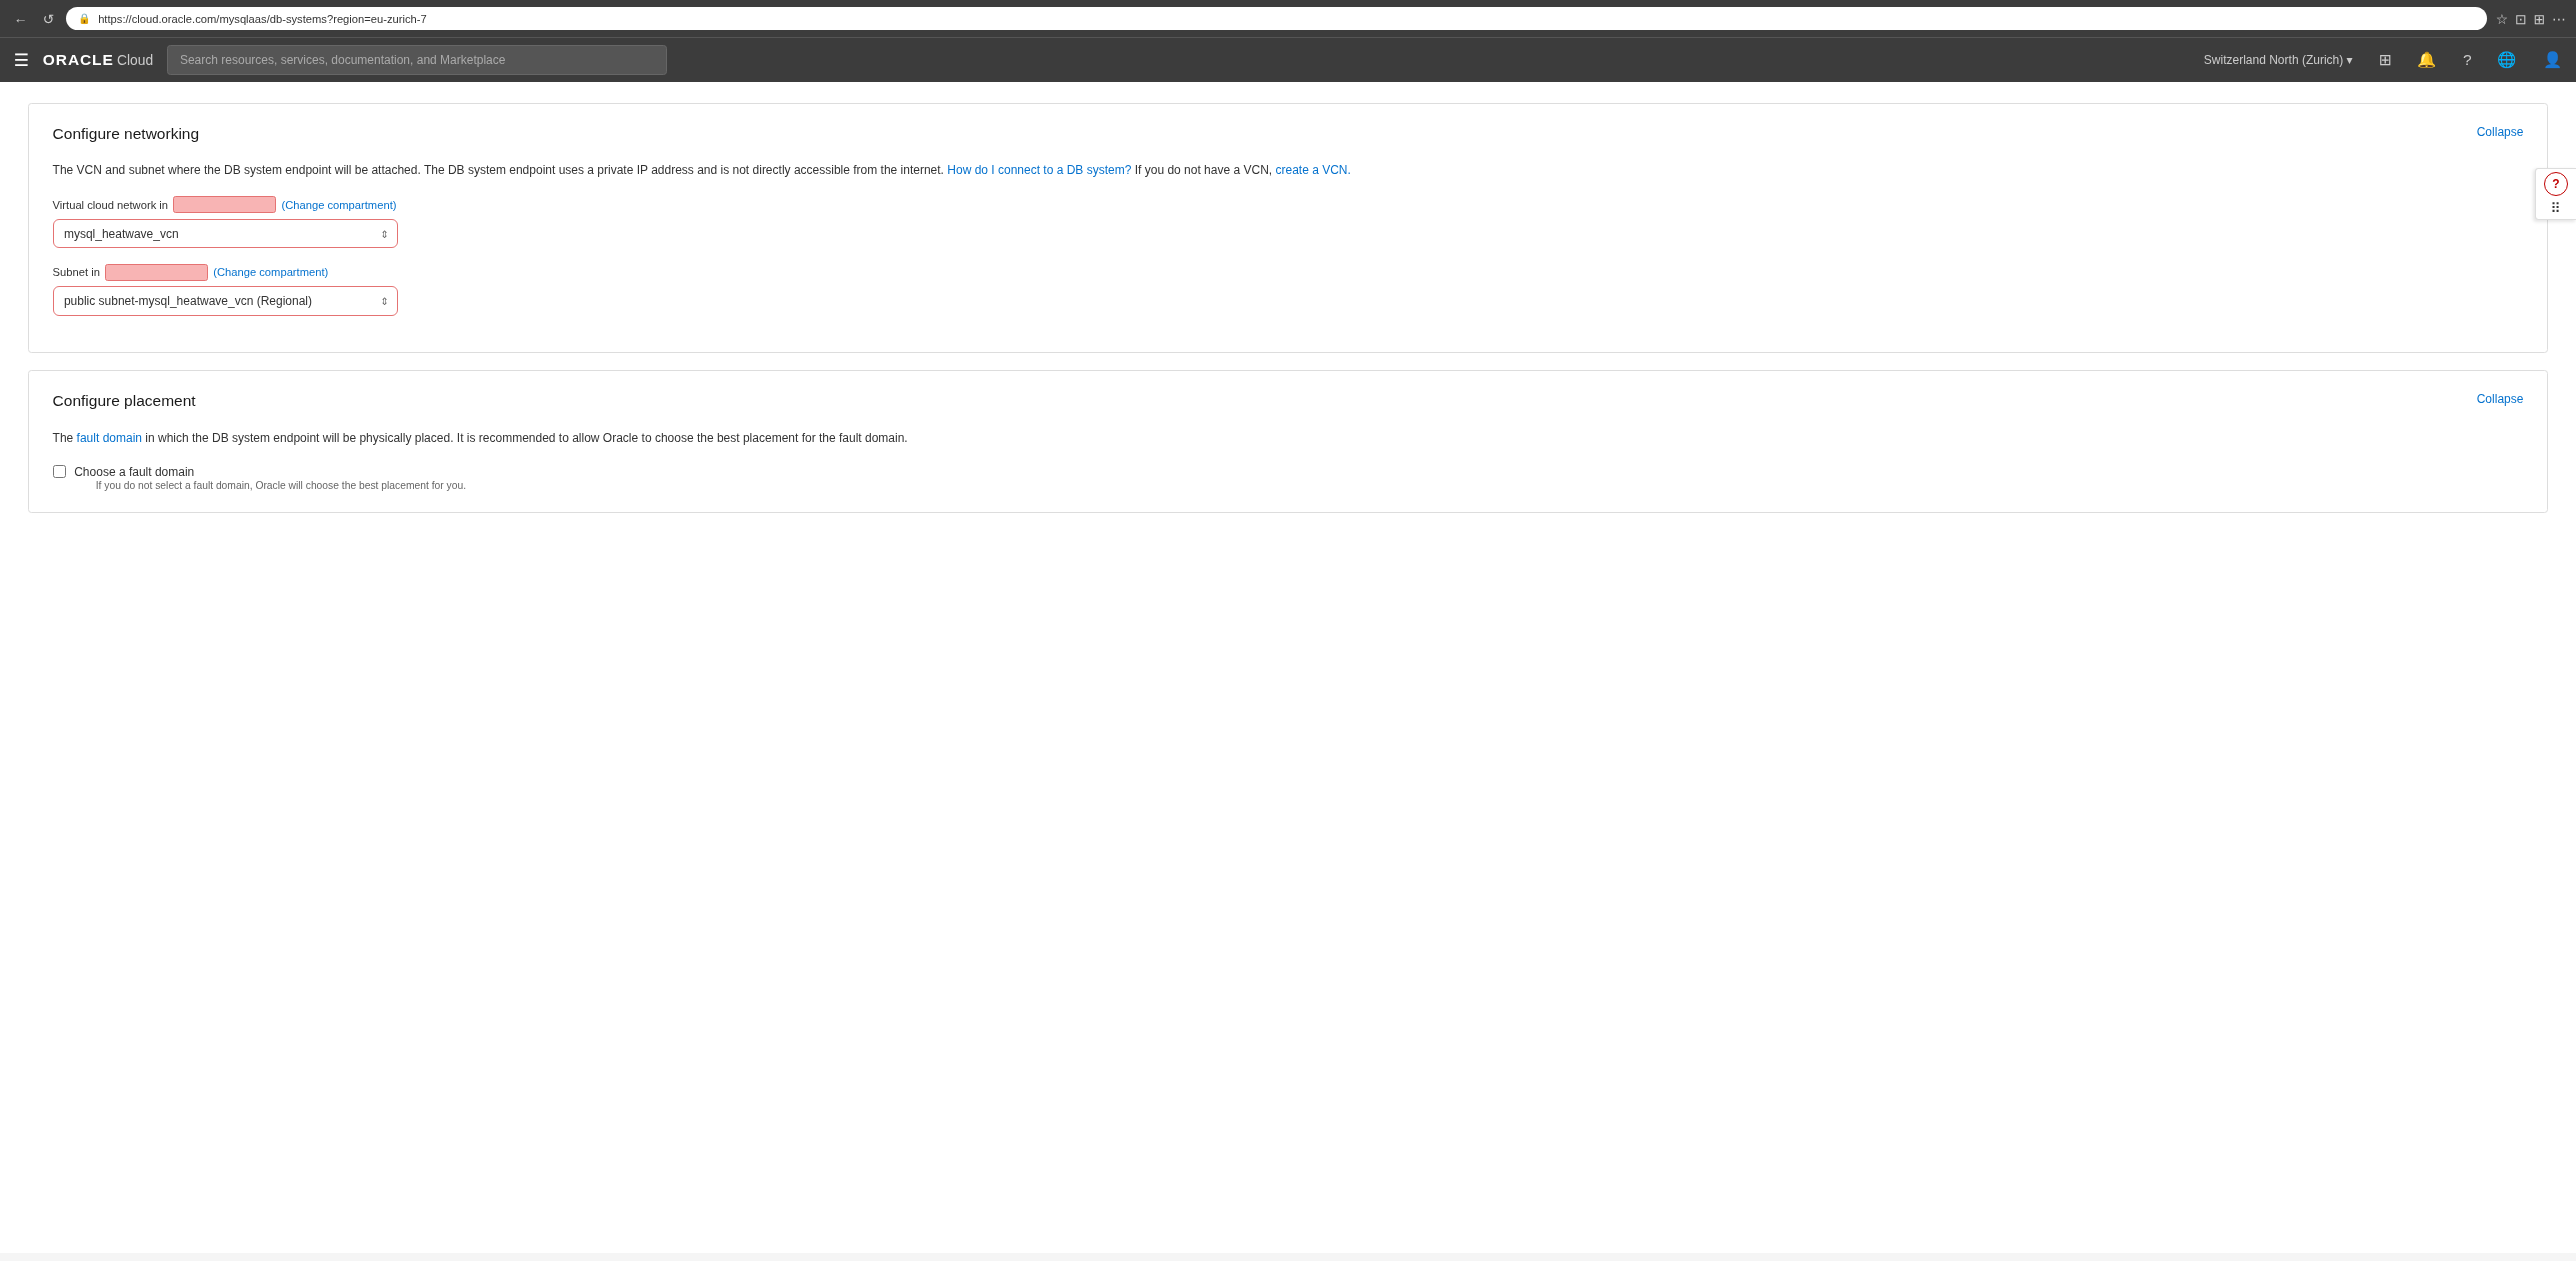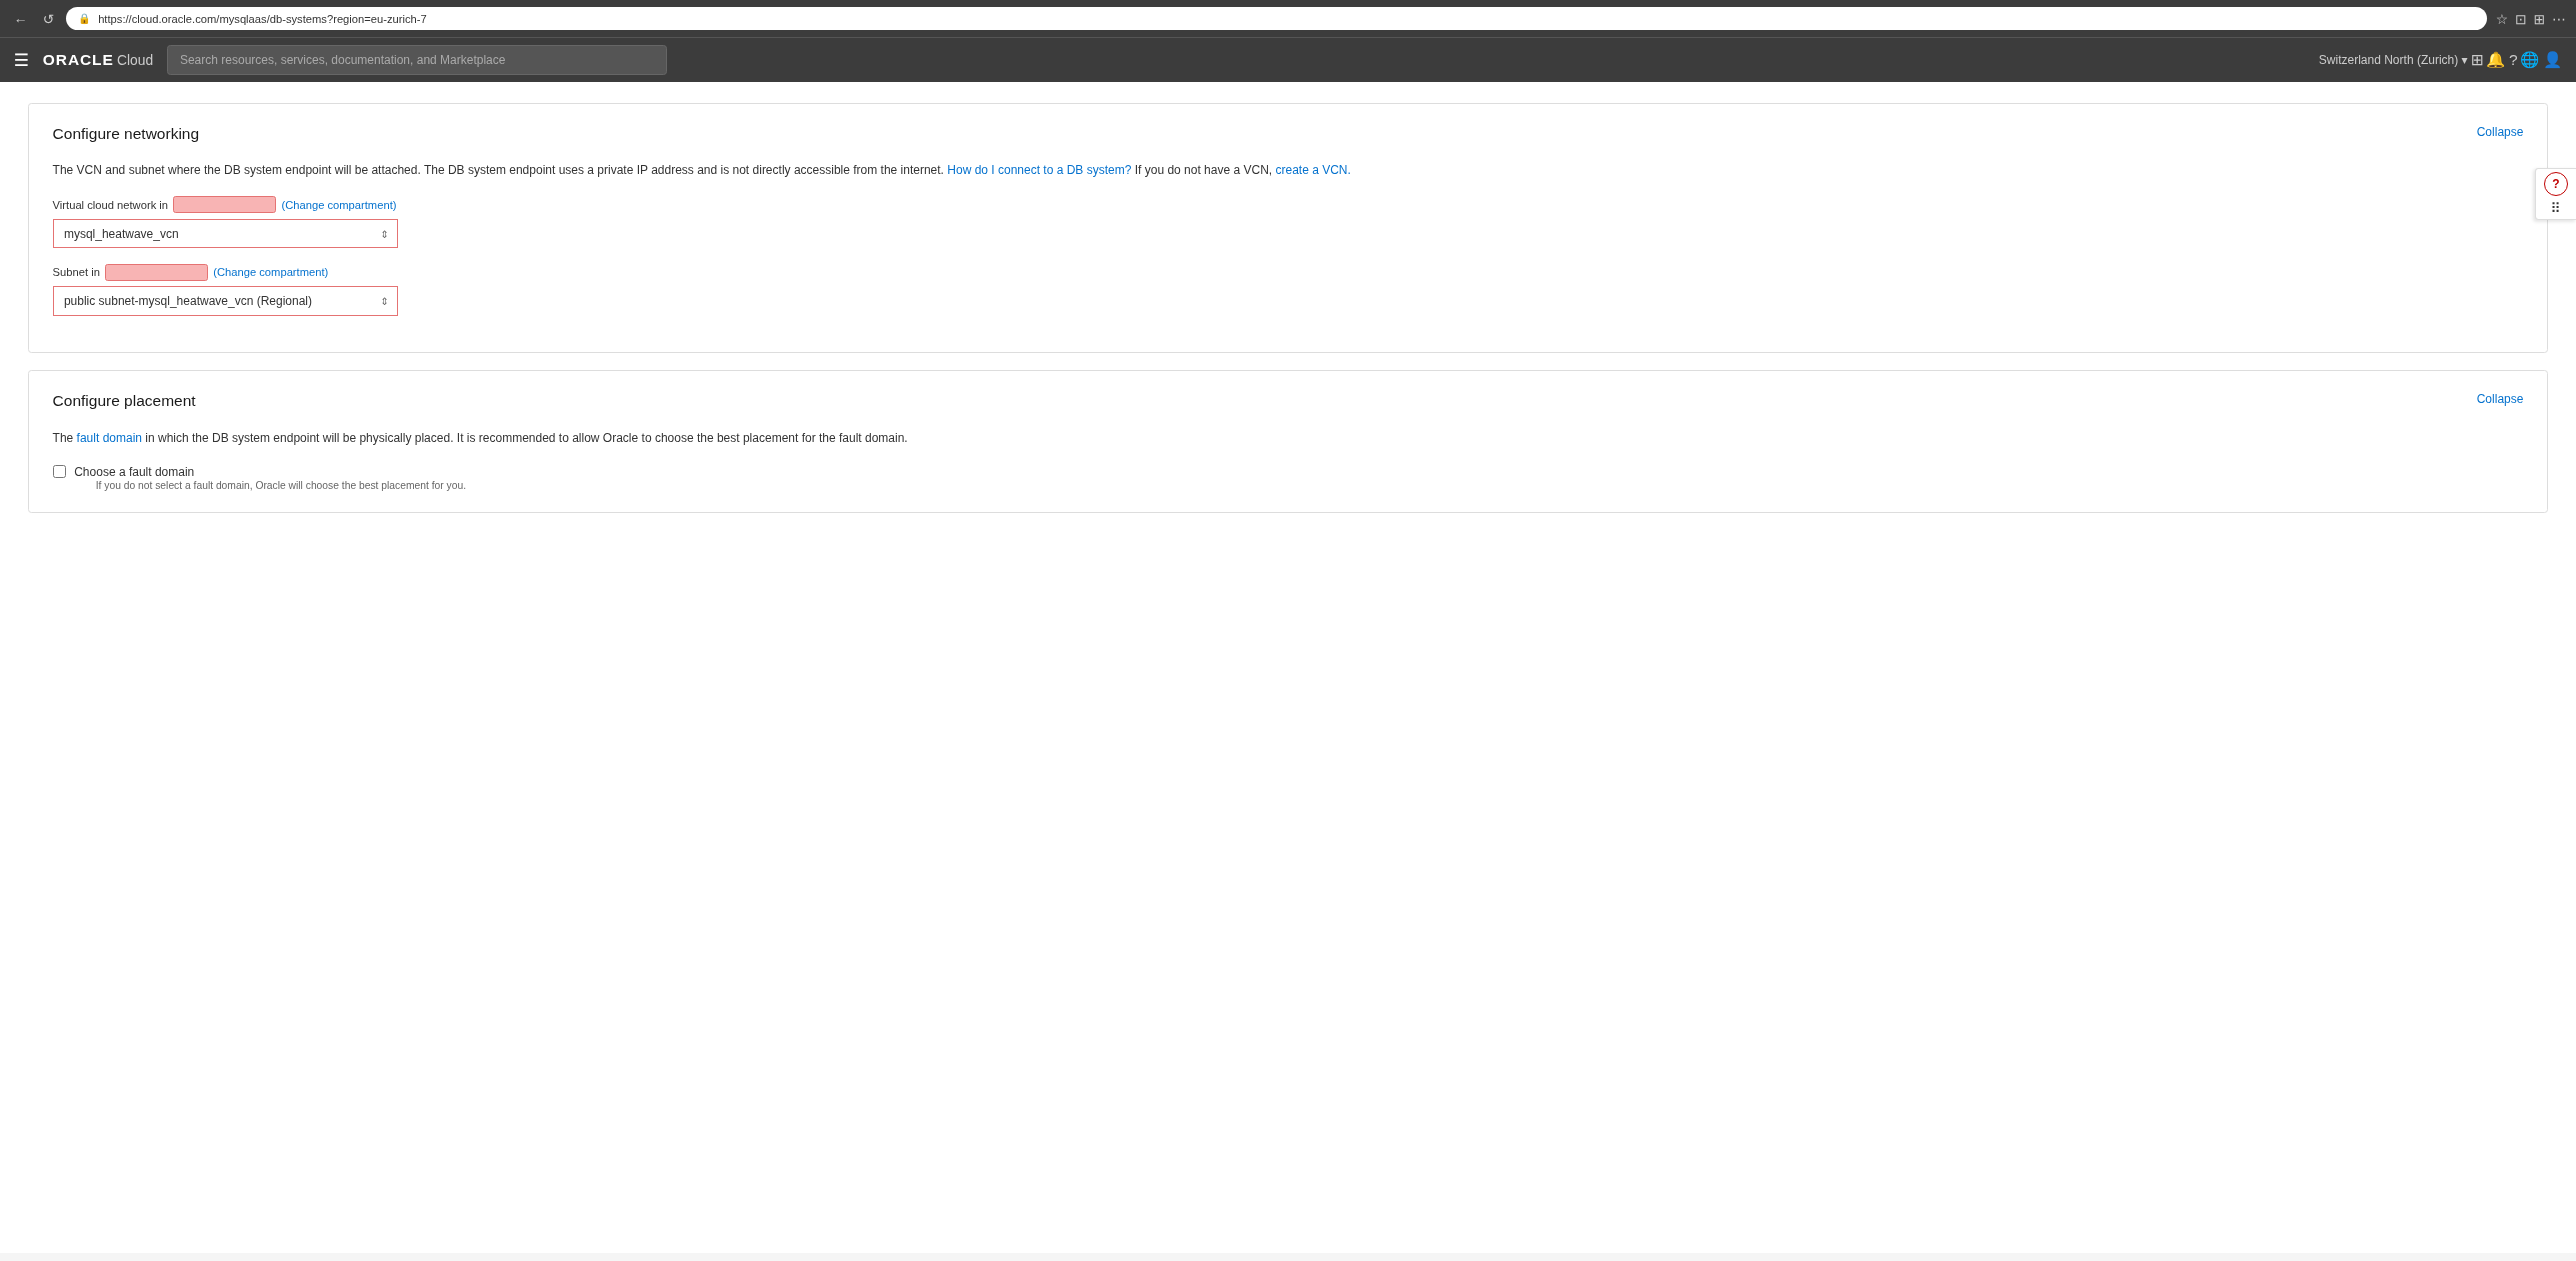--- a/index.html
+++ b/index.html
@@ -62,21 +62,21 @@
       padding: 6.9px 12px;
       color: #fff;
       font-size: 12px;
       max-width: 500px;
     }
     .search-bar::placeholder { color: #aaa; }
     .nav-right {
       margin-left: auto;
       display: flex;
       align-items: center;
-      gap: 3px;
+      gap: 26px;
       color: #ccc;
     }
     .region-selector {
       display: flex; align-items: center; gap: 3.4px;
       color: #ccc; font-size: 12px; cursor: pointer;
     }
     .nav-icon { font-size: 15.5px; cursor: pointer; color: #ccc; }
 
     
     .page-content {
@@ -154,21 +154,21 @@
 
     .select-wrapper {
       position: relative;
       display: inline-block;
       width: 100%;
       max-width: 345px;
     }
     .select-input {
       width: 100%;
       border: 1.7px solid #e57373;
-      border-radius: 0;
+      border-radius: 6px;
       padding: 6.9px 27.6px 6.9px 10.3px;
       font-size: 12px;
       color: #333;
       background: #fff;
       appearance: none;
       cursor: pointer;
     }
     .select-arrow {
       position: absolute;
       right: 8.6px;

